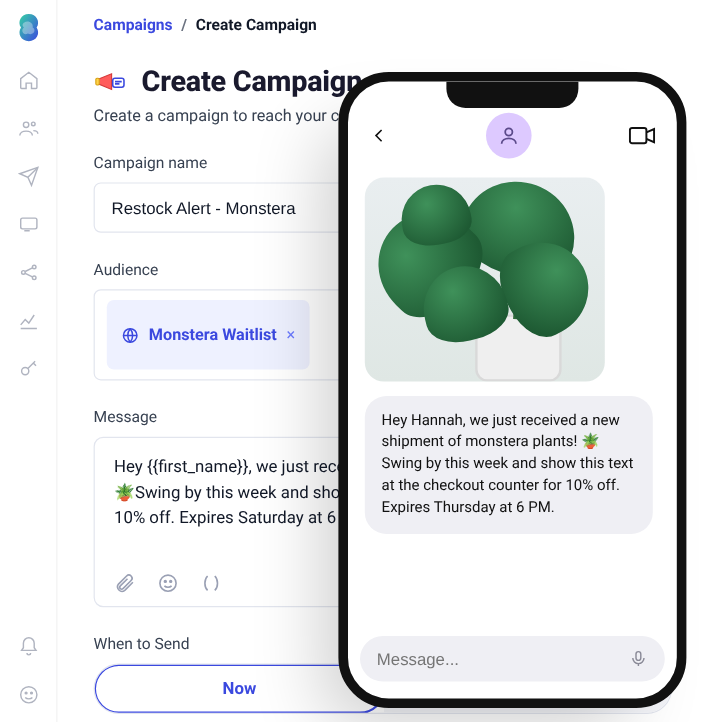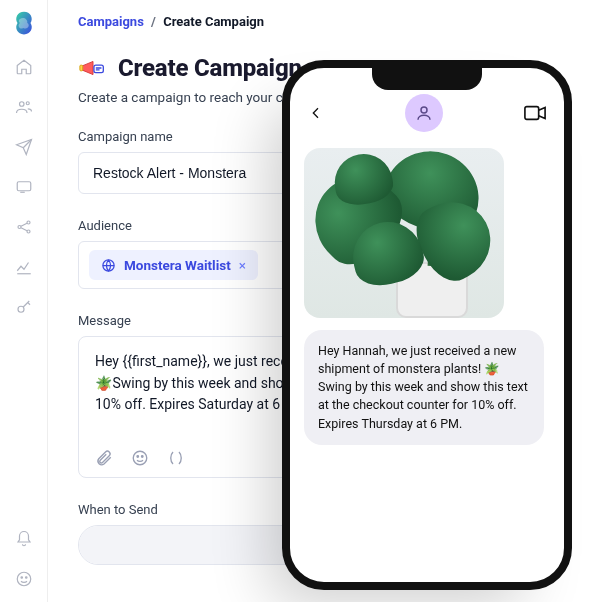--- a/index.html
+++ b/index.html
@@ -13,21 +13,21 @@
   .crumb-link { color: #3b49df; }
   .crumb-sep { color: #6b7280; margin: 0 4px; }
   .crumb-cur { color: #111827; }
   .title-row { display: flex; align-items: center; margin-top: 24px; }
   .title-icon { width: 30px; height: 30px; margin-right: 10px; }
   .title { font-size: 24px; font-weight: 800; letter-spacing: -0.2px; }
   .subtitle { font-size: 13.5px; color: #374151; margin-top: 6px; }
   .label { font-size: 13px; color: #374151; margin-top: 24px; margin-bottom: 8px; }
   .input { width: 100%; border: 1px solid #e2e5ee; border-radius: 6px; padding: 12px 14px; font-size: 14px; color: #111827; background: #fff; }
   .tag-box { width: 100%; border: 1px solid #e2e5ee; border-radius: 6px; padding: 8px 10px; background: #fff; }
-  .tag { display: inline-flex; align-items: center; background: #eef1ff; color: #3b49df; font-weight: 700; font-size: 13.5px; padding: 7px 12px; border-radius: 6px; gap: 8px; }
+  .tag { display: inline-flex; align-items: center; background: #eef1ff; color: #3b49df; font-weight: 700; font-size: 13.5px; padding: 21px 12px; border-radius: 6px; gap: 8px; }
   .tag-x { color: #6b7bff; font-weight: 400; cursor: pointer; }
   .msg-box { width: 100%; border: 1px solid #e2e5ee; border-radius: 8px; padding: 14px 16px 10px 16px; background: #fff; }
   .msg-text { font-size: 14px; color: #111827; line-height: 1.55; min-height: 80px; white-space: pre-wrap; }
   .msg-tools { display: flex; gap: 18px; margin-top: 18px; color: #9aa0b4; }
   .msg-tool { width: 18px; height: 18px; cursor: pointer; }
   .send-row { display: flex; width: 100%; border: 1px solid #e2e5ee; border-radius: 999px; overflow: hidden; margin-top: 8px; }
   .send-btn { flex: 1; text-align: center; padding: 11px 0; font-size: 14px; font-weight: 700; cursor: pointer; }
   .send-now { background: #fff; color: #3b49df; border: 2px solid #3b49df; border-radius: 999px; margin: -1px; }
   .send-later { background: #f3f4f8; color: #6b7280; }
   
@@ -172,20 +172,21 @@
           <path d="M8 15c1 1 2 1.5 4 1.5s3-.5 4-1.5"></path>
         </svg>
       <svg class="msg-tool" viewBox="0 0 24 24" fill="none" stroke="currentColor" stroke-width="1.8">
           <path d="M8 4c-2 2-3 5-3 8s1 6 3 8M16 4c2 2 3 5 3 8s-1 6-3 8"></path>
         </svg>
     </div>
   </div>
 
   <div class="label">When to Send</div>
   <div class="send-row">
+    <div class="send-btn send-now">Now</div>
     <div class="send-btn send-later">Later</div>
   </div>
 </div>
 
 <div class="phone">
   <div class="phone-notch"></div>
   <div class="phone-header">
     <svg class="ph-back" viewBox="0 0 24 24" fill="none" stroke="currentColor" stroke-width="2">
         <path d="M15 5l-7 7 7 7"></path>
       </svg>
@@ -205,13 +206,20 @@
       <div class="pot"></div>
       <div class="stem" style="bottom:52px; right:70px; width:4px; height:70px; transform:rotate(4deg)"></div>
       <div class="leaf" style="width:95px;height:78px; top:4px; left:82px; transform:rotate(20deg)"></div>
       <div class="leaf" style="width:88px;height:80px; top:30px; left:8px; transform:rotate(-46deg)"></div>
       <div class="leaf" style="width:78px;height:70px; top:56px; left:112px; transform:rotate(62deg)"></div>
       <div class="leaf" style="width:70px;height:62px; top:74px; left:48px; transform:rotate(-14deg)"></div>
       <div class="leaf" style="width:58px;height:50px; top:6px; left:30px; transform:rotate(-10deg)"></div>
     </div>
     <div class="bubble">Hey Hannah, we just received a new shipment of monstera plants! 🪴 Swing by this week and show this text at the checkout counter for 10% off. Expires Thursday at 6 PM.</div>
   </div>
+  <div class="phone-input">
+    <input class="ph-input" placeholder="Message..." style="">
+    <svg class="ph-mic" viewBox="0 0 24 24" fill="none" stroke="currentColor" stroke-width="1.8">
+        <rect x="9" y="3" width="6" height="11" rx="3"></rect>
+        <path d="M5 11a7 7 0 0014 0M12 18v3"></path>
+      </svg>
+  </div>
 </div>
 
 </body></html>

